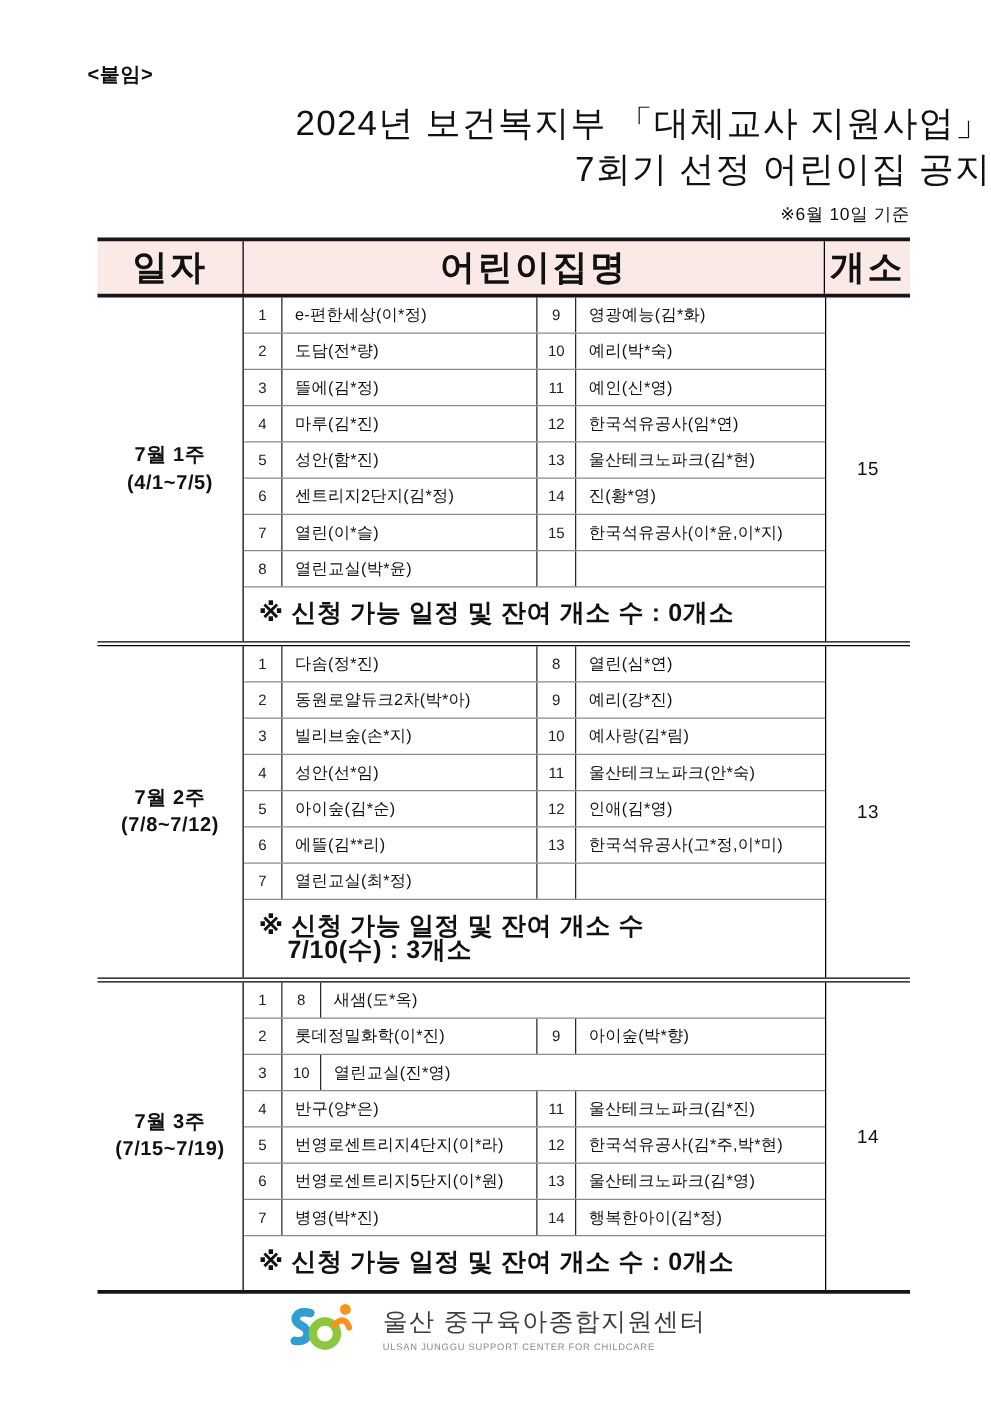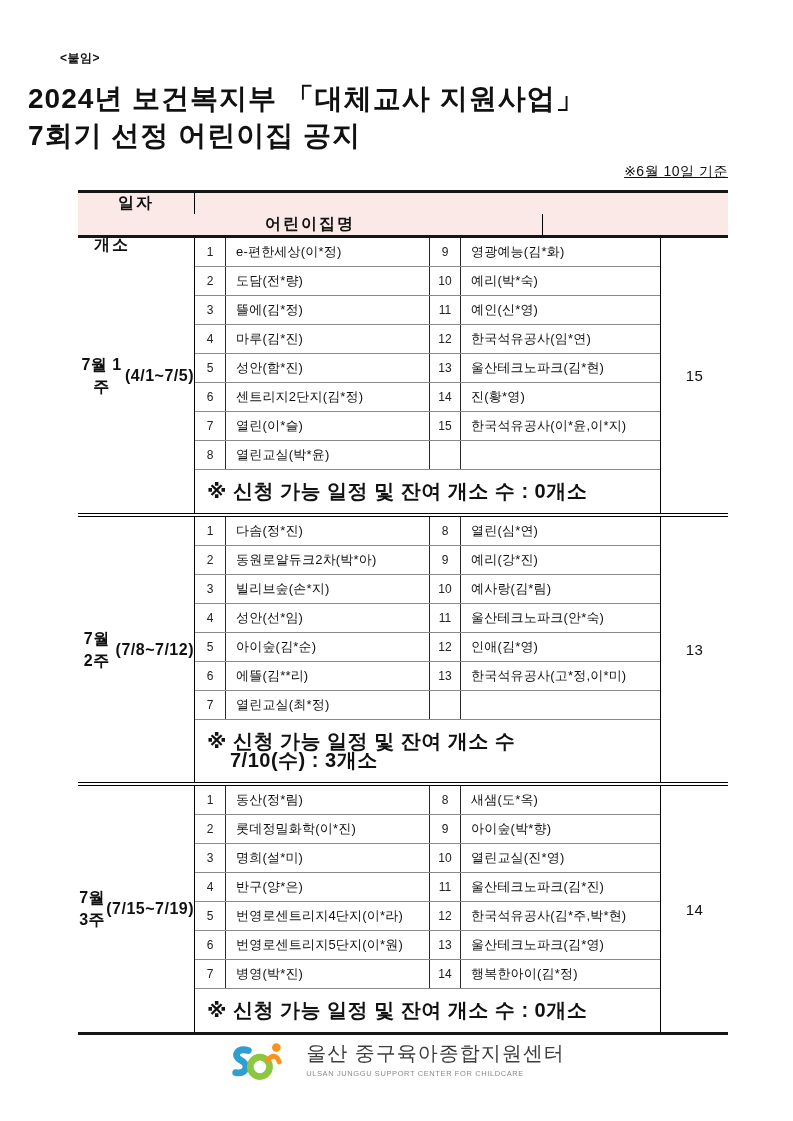--- a/index.html
+++ b/index.html
@@ -4,44 +4,44 @@
 <style>
   * { margin:0; padding:0; box-sizing:border-box; }
   html,body { background:#ffffff; }
   body {
     width:793px; height:1121px;
     font-family:"Liberation Sans","DejaVu Sans",sans-serif;
     color:#111;
     position:relative;
     overflow:hidden;
   }
-  .attach { position:absolute; left:60px; top:50px; font-size:12px; font-weight:bold; letter-spacing:0.5px; }
-  .title { position:absolute; left:0; top:80px; width:100%; text-align:left; font-size:28px; font-weight:bold; line-height:37px; letter-spacing:1px;padding-left:28px; }
-  .refnote { position:absolute; right:65px; top:163px; font-size:14px; font-weight:500; letter-spacing:0.5px;text-decoration:underline; }
+  .attach { position:absolute; left:70px; top:50px; font-size:16px; font-weight:bold; letter-spacing:0.5px; }
+  .title { position:absolute; left:0; top:80px; width:100%; text-align:right; font-size:28px; font-weight:normal; line-height:37px; letter-spacing:1px; }
+  .refnote { position:absolute; right:65px; top:163px; font-size:14px; font-weight:500; letter-spacing:0.5px; }
 
   .tbl { position:absolute; left:78px; top:190px; width:650px; }
 
   .thead {
     display:flex; height:48px;
     background:#fbe9e7;
     border-top:3px solid #161616;
     border-bottom:3px solid #161616;
-    font-weight:bold; font-size:16px;flex-direction:column;
+    font-weight:bold; font-size:28px;
   }
   .thead > div { display:flex; align-items:center; justify-content:center; letter-spacing:2px; }
   .h-date { width:117px; border-right:1.5px solid #000; }
   .h-name { width:465px; border-right:1.5px solid #000; }
   .h-count { width:68px;font-family:Liberation Serif, serif; }
 
   .week { display:flex; border-bottom:4px double #000; }
   .week.last { border-bottom:3px solid #161616; }
 
   .date-cell {
     width:117px; border-right:1.5px solid #000;
-    display:flex; flex-direction:row; align-items:center; justify-content:center;
+    display:flex; flex-direction:column; align-items:center; justify-content:center;
     font-weight:bold; font-size:16px; line-height:22px; text-align:center; letter-spacing:0.5px;
   }
   .mid { width:465px; }
   .count-cell {
     width:68px; border-left:1.5px solid #000;
     display:flex; align-items:center; justify-content:center;
     font-size:15px; letter-spacing:0.5px;
   }
 
   .row { display:flex; height:29px; border-bottom:1px solid #8a8a8a; }
@@ -56,21 +56,21 @@
     white-space:nowrap; overflow:hidden;
   }
   .nm1 { width:204px; flex:none; border-right:1px solid #2a2a2a; }
 
   .note { padding:12px 8px 12px 12px; font-size:20px; font-weight:bold; line-height:19px; letter-spacing:0.5px; }
   .note .l2 { padding-left:23px; }
   .note .l2:empty { display:none; }
 
   .footer {
     position:absolute; left:0; top:1040px; width:100%;
-    display:flex; justify-content:center; gap:20px;
+    display:flex; align-items:center; justify-content:center; gap:20px;
   }
   .logo { width:58px; height:46px; flex:none; }
   .org .ko { font-size:20px; font-weight:500; color:#3d3d3d; letter-spacing:1px; }
   .org .en { font-size:7.5px; color:#8a8a8a; letter-spacing:0.6px; margin-top:2px; }
 </style>
 </head>
 <body>
 
 <div class="attach">&lt;붙임&gt;</div>
 
@@ -208,33 +208,31 @@
   </div>
 
   <div class="week last">
     <div class="date-cell">
       <div>7월 3주</div>
       <div>(7/15~7/19)</div>
     </div>
     <div class="mid">
       <div class="row">
         <div class="num">1</div>
-        <div class="nm nm1">동산(정*림)</div>
         <div class="num">8</div>
         <div class="nm">새샘(도*옥)</div>
       </div>
       <div class="row">
         <div class="num">2</div>
         <div class="nm nm1">롯데정밀화학(이*진)</div>
         <div class="num">9</div>
         <div class="nm">아이숲(박*향)</div>
       </div>
       <div class="row">
         <div class="num">3</div>
-        <div class="nm nm1">명희(설*미)</div>
         <div class="num">10</div>
         <div class="nm">열린교실(진*영)</div>
       </div>
       <div class="row">
         <div class="num">4</div>
         <div class="nm nm1">반구(양*은)</div>
         <div class="num">11</div>
         <div class="nm">울산테크노파크(김*진)</div>
       </div>
       <div class="row">

